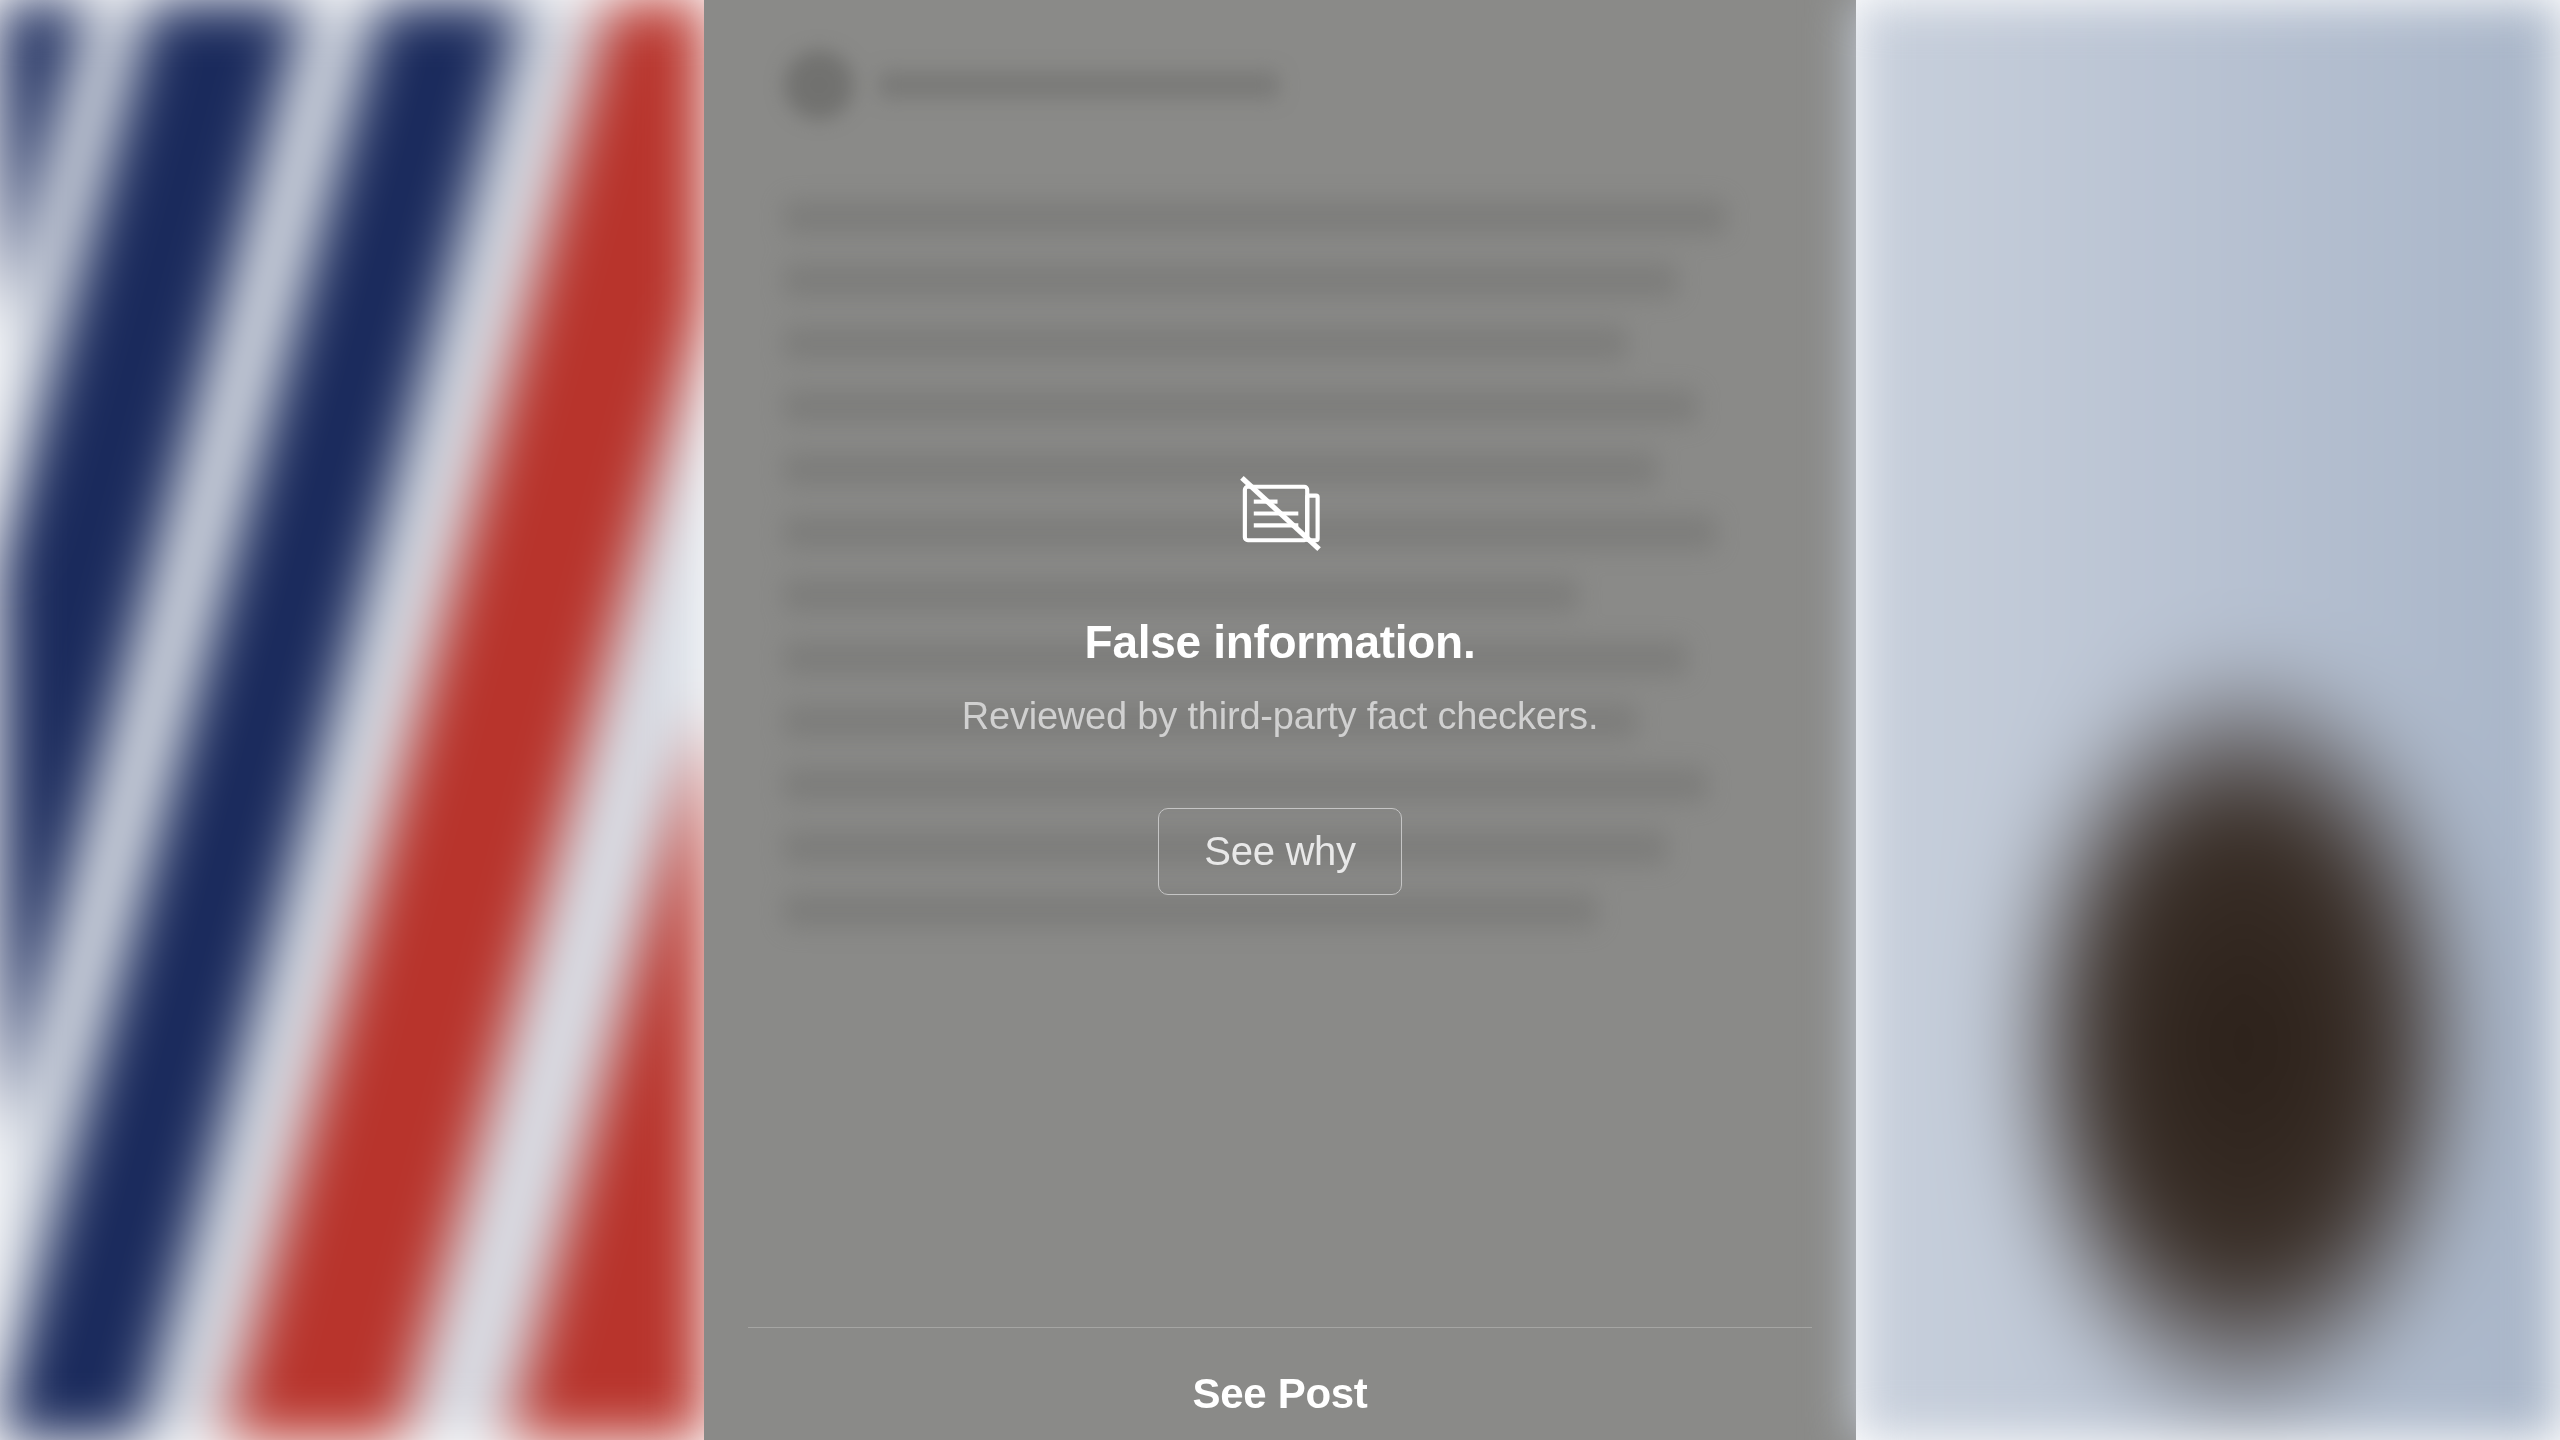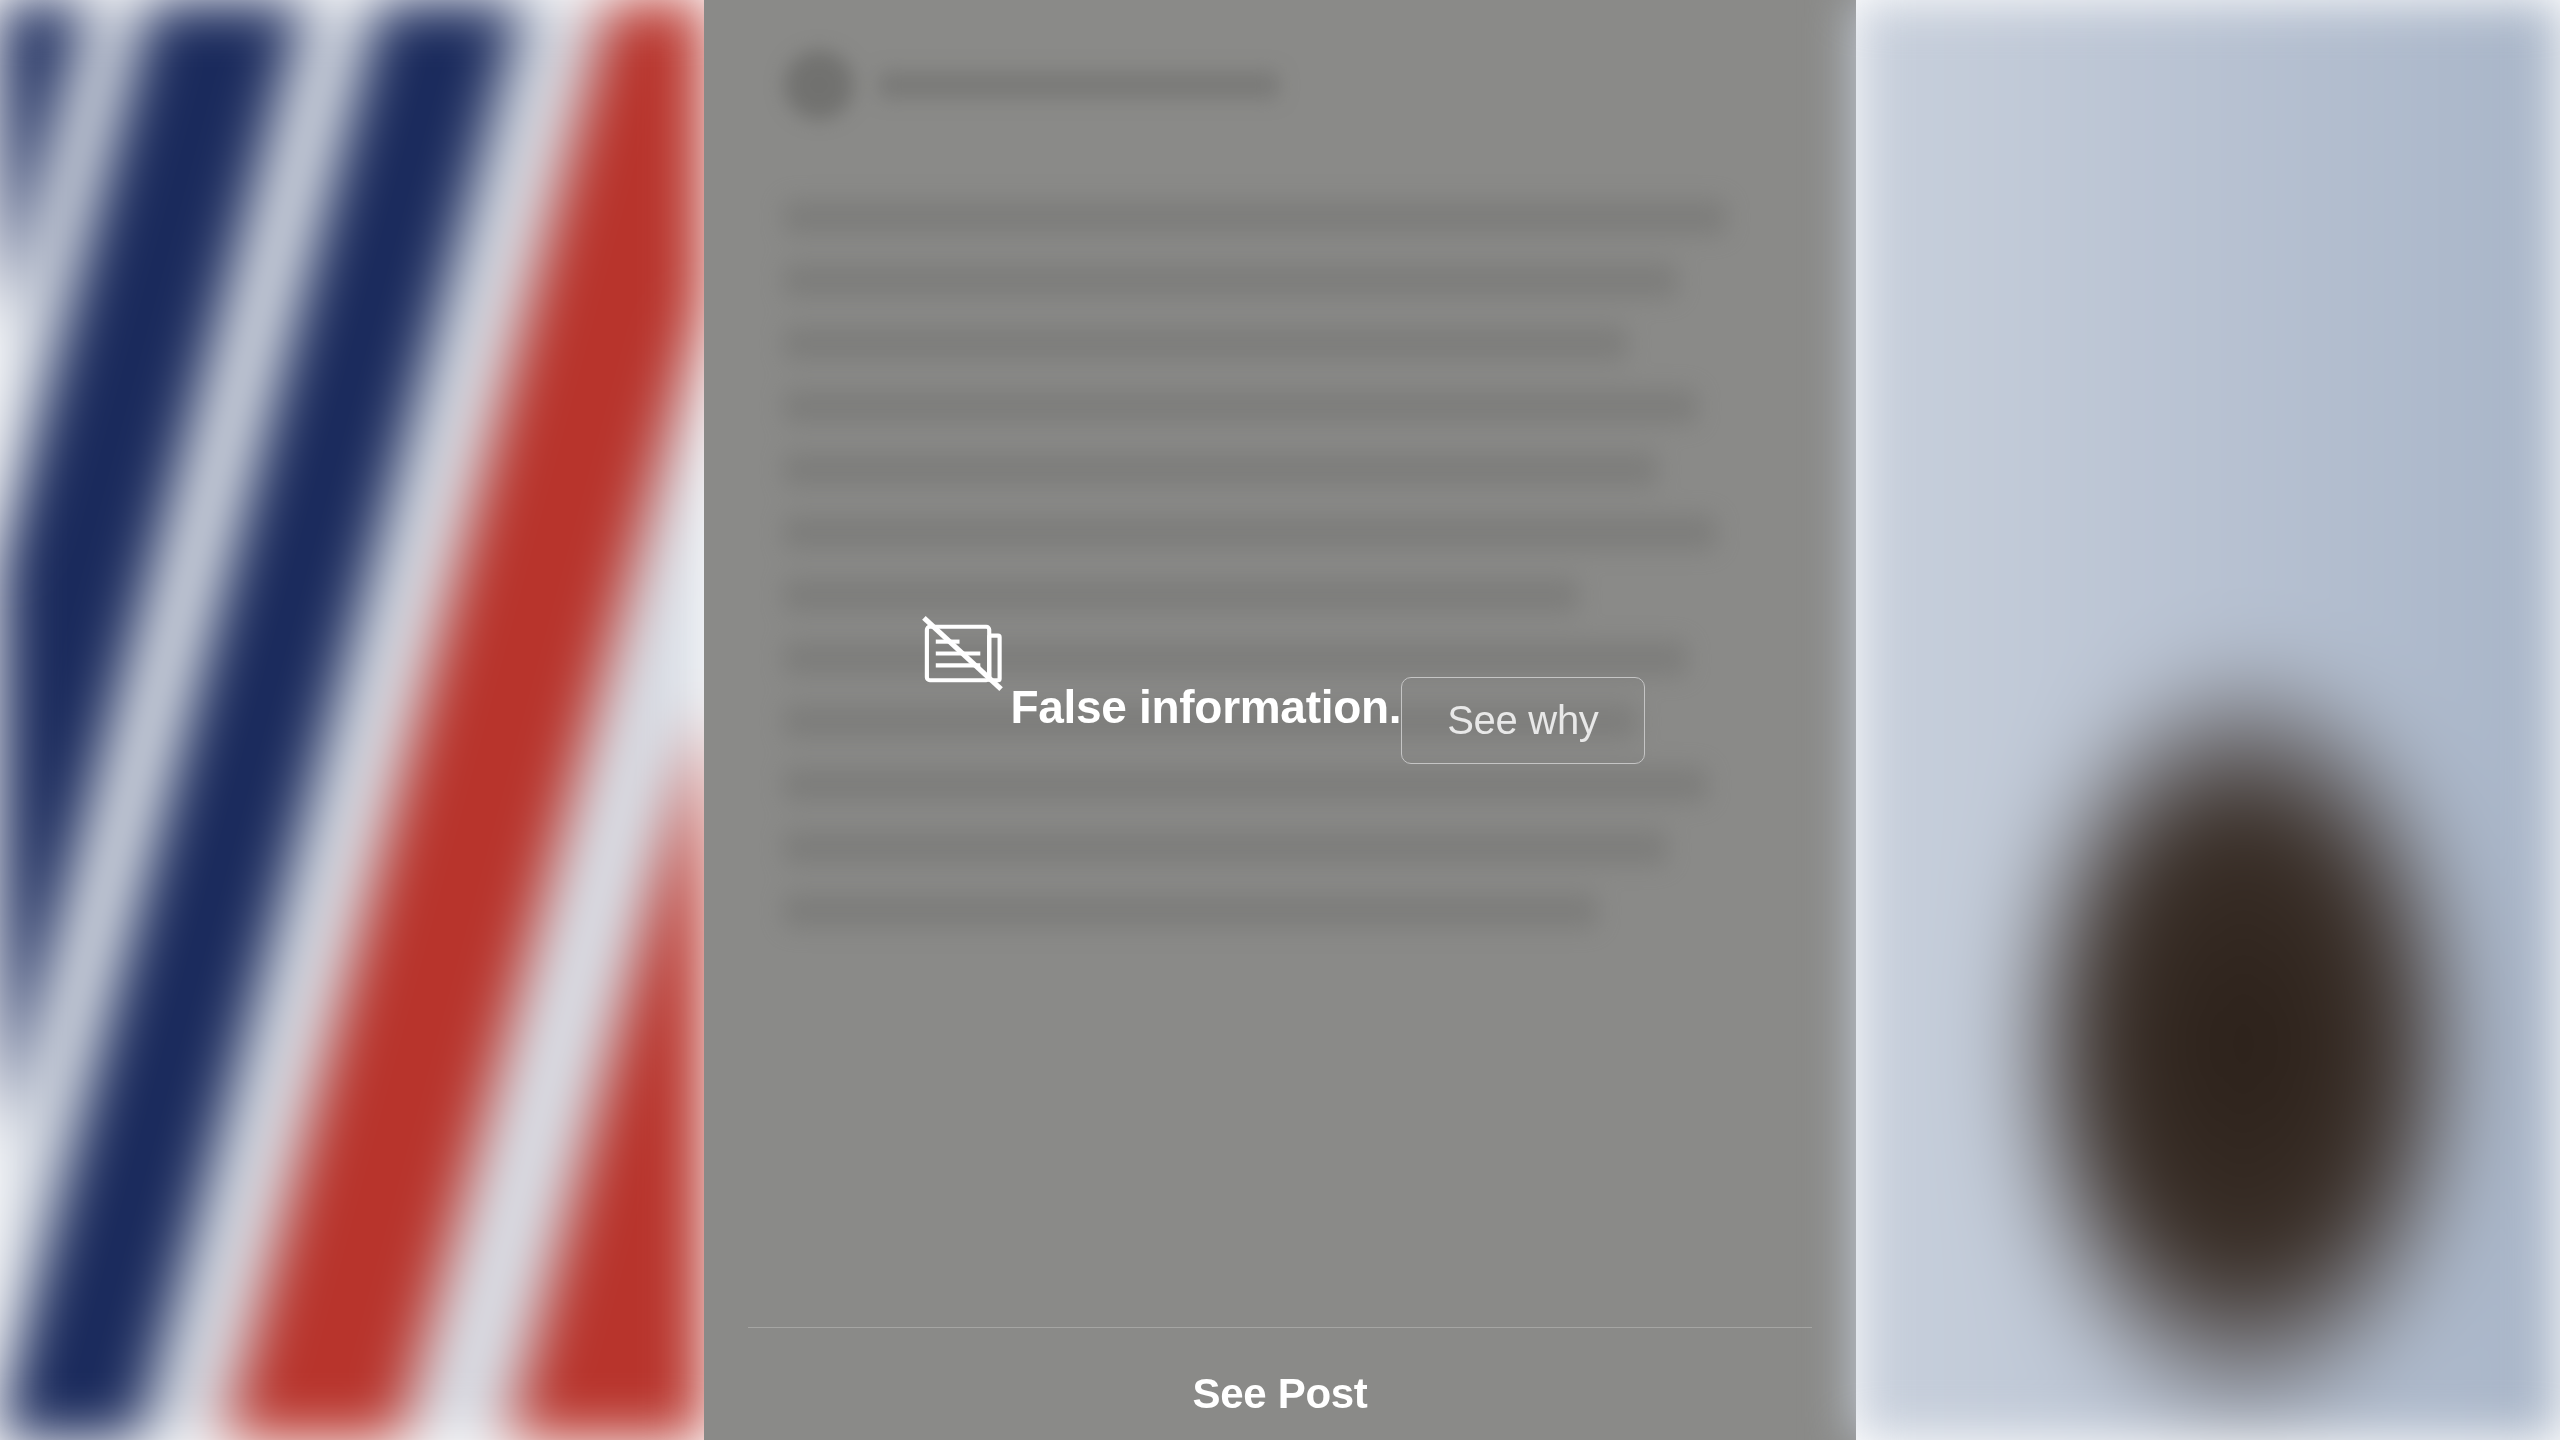--- a/index.html
+++ b/index.html
@@ -110,21 +110,21 @@
       border-radius: 4px;
     }
     
     .overlay-content {
       position: absolute;
       top: 0;
       left: 0;
       width: 100%;
       height: 100%;
       display: flex;
-      flex-direction: row;
+      flex-direction: column;
       justify-content: center;
       align-items: center;
       padding: 0 80px;
     }
     
     .warning-icon {
       margin-bottom: 50px;
       margin-top: -80px;
     }
     
@@ -225,20 +225,21 @@
           <rect x="50" y="20" width="7" height="30" rx="1" fill="none"></rect>
           <line x1="14" y1="24" x2="30" y2="24"></line>
           <line x1="14" y1="32" x2="44" y2="32"></line>
           <line x1="14" y1="40" x2="44" y2="40"></line>
           <line x1="6" y1="8" x2="58" y2="56" stroke-width="3.5"></line>
         </svg>
       </div>
 
       <div class="title">False information.</div>
 
+      <div class="subtitle">Reviewed by third-party fact checkers.</div>
 
       <button class="see-why-button">See why</button>
     </div>
 
     <div class="footer">
       <div class="divider"></div>
       <button class="see-post-button">See Post</button>
     </div>
   </div>
 

